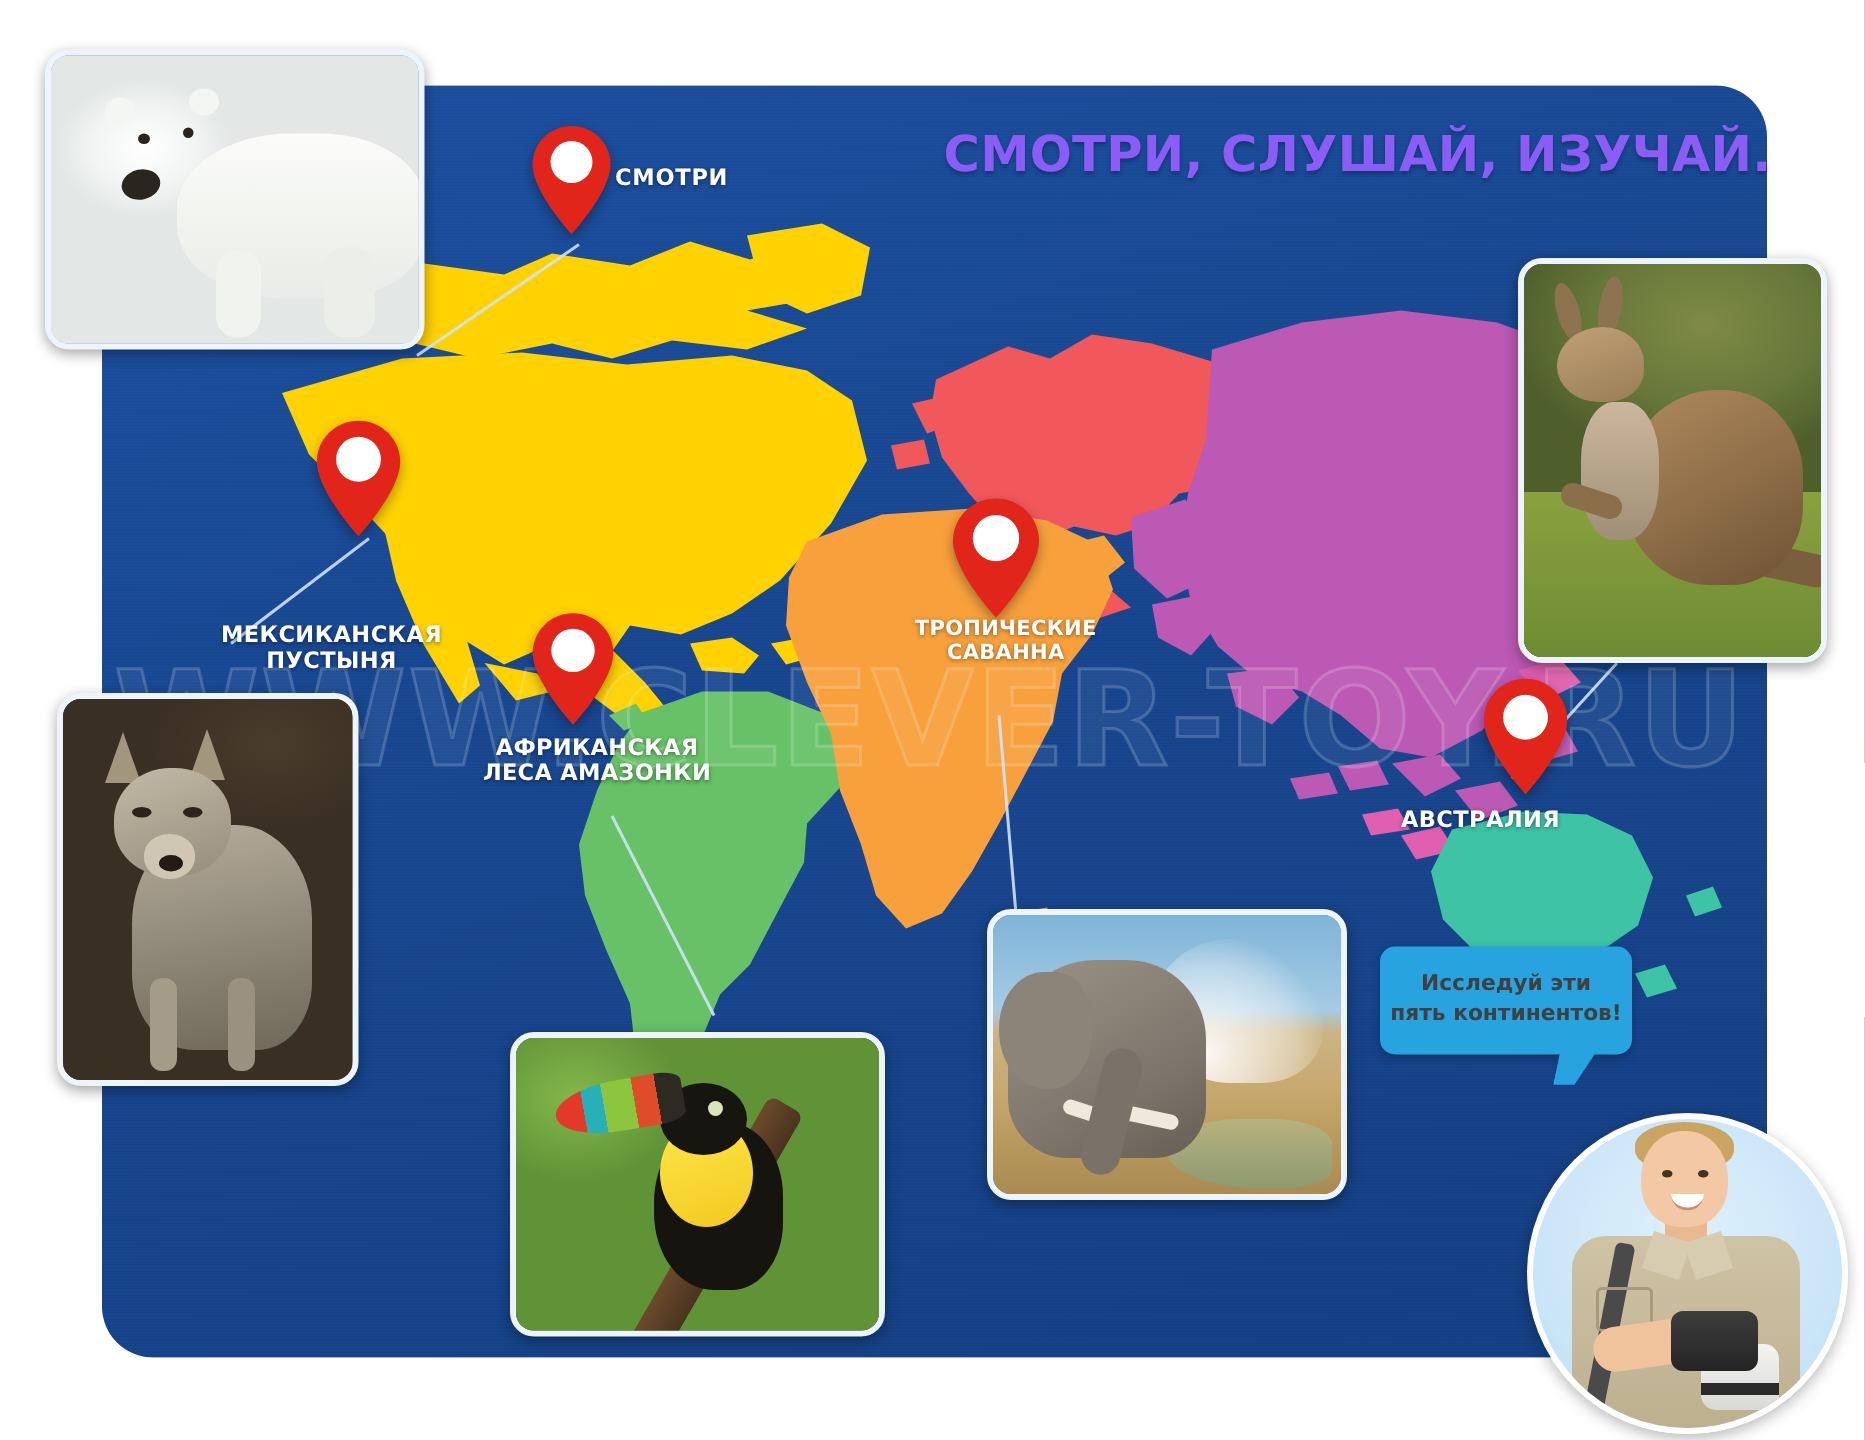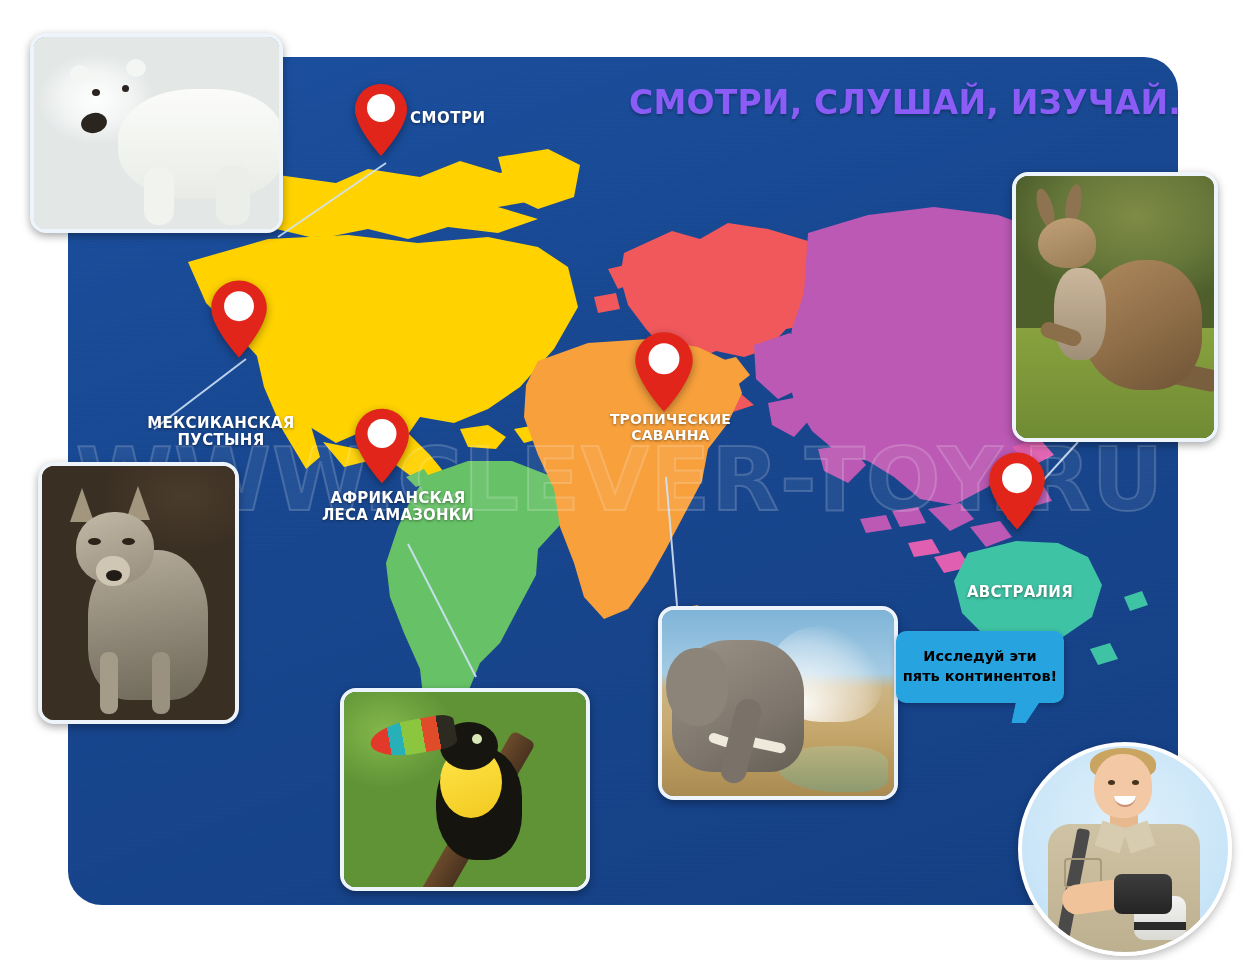--- a/index.html
+++ b/index.html
@@ -157,28 +157,28 @@
   .label{
     position:absolute;color:#ffffff;font-weight:bold;line-height:1.12;
     text-align:center;white-space:pre-line;
     text-shadow:0 1px 3px rgba(0,0,0,.45);
     font-family:"DejaVu Sans","Liberation Sans",sans-serif;
   }
   #lb-arctic   {left:410px;top:110px;font-size:15px;letter-spacing:.5px;text-align:left;}
   #lb-mexico   {left:128px;top:415px;width:186px;font-size:15px;letter-spacing:.3px;}
   #lb-amazon   {left:308px;top:490px;width:180px;font-size:15px;letter-spacing:.2px;}
   #lb-savanna  {left:588px;top:412px;width:165px;font-size:14px;letter-spacing:.2px;}
-  #lb-australia{left:950px;top:538px;width:140px;font-size:15px;letter-spacing:.3px;margin-top:46px;}
+  #lb-australia{left:917px;top:538px;width:140px;font-size:15px;letter-spacing:.3px;}
 
   
   #bubble{
-    position:absolute;left:896px;top:631px;width:168px;height:72px;
+    position:absolute;left:920px;top:631px;width:168px;height:72px;
     background:#27a4e0;border-radius:10px;
     display:flex;align-items:center;justify-content:center;
-    color:#000000;font-weight:bold;font-size:14.5px;line-height:1.35;text-align:center;
+    color:#404040;font-weight:bold;font-size:14.5px;line-height:1.35;text-align:center;
     white-space:pre-line;
     box-shadow:0 2px 6px rgba(0,0,0,.25);
     font-family:"DejaVu Sans","Liberation Sans",sans-serif;
   }
   #bubble:after{
     content:"";position:absolute;right:26px;bottom:-20px;
     border-left:14px solid #27a4e0;border-right:10px solid transparent;
     border-top:22px solid #27a4e0;border-bottom:0;
     transform:skewX(-12deg);
   }

